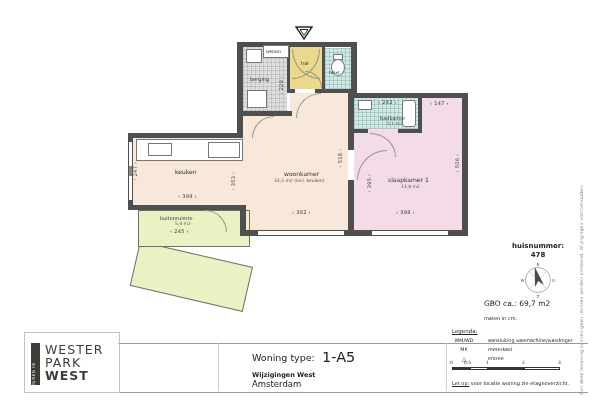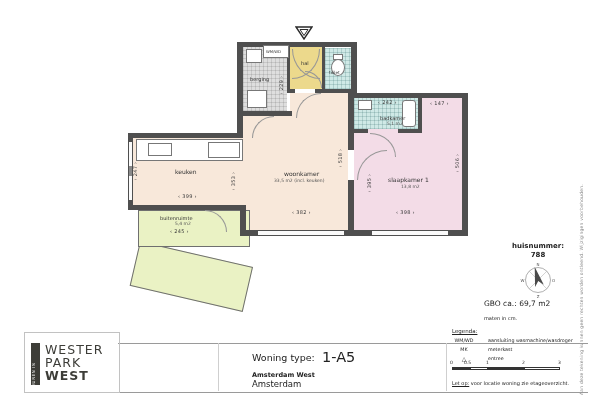--- a/index.html
+++ b/index.html
@@ -154,21 +154,21 @@
   <div class="dim" style="left:292px;top:209px;">382</div>
   <div class="dim dimv" style="left:331px;top:155px;">518</div>
   <div class="dim dimv" style="left:360px;top:180px;">395</div>
   <div class="dim" style="left:396px;top:209px;">398</div>
   <div class="dim dimv" style="left:448px;top:160px;">506</div>
   <div class="dim" style="left:430px;top:100px;">147</div>
   <div class="dim" style="left:378px;top:99px;">242</div>
   <div class="dim" style="left:170px;top:228px;">245</div>
 
   <div class="info-h" style="left:503px;top:242px;">huisnummer:</div>
-  <div class="info-h" style="left:503px;top:251px;">788</div>
+  <div class="info-h" style="left:503px;top:251px;">478</div>
 
   <svg class="abs" style="left:520px;top:262px;" width="36" height="36" viewBox="0 0 36 36">
     <circle cx="18" cy="18" r="12.5" fill="none" stroke="#9a9a9a" stroke-width="0.8"></circle>
     <line x1="9" y1="9" x2="27" y2="27" stroke="#b5b5b5" stroke-width="0.6"></line>
     <line x1="27" y1="9" x2="9" y2="27" stroke="#b5b5b5" stroke-width="0.6"></line>
     <polygon points="18,4.5 13.5,24 18,19 22.5,24" fill="#4a4a4a" transform="rotate(-14 18 18)"></polygon>
     <text x="18" y="4.2" font-size="4" fill="#555" text-anchor="middle">N</text>
     <text x="33.5" y="19.5" font-size="4" fill="#555" text-anchor="middle">O</text>
     <text x="18" y="35.5" font-size="4" fill="#555" text-anchor="middle">Z</text>
     <text x="2.5" y="19.5" font-size="4" fill="#555" text-anchor="middle">W</text>
@@ -210,16 +210,16 @@
     <div class="logo-bar">
       <span>HUREN IN</span>
     </div>
     <div class="logo-line" style="top:11px;">WESTER</div>
     <div class="logo-line" style="top:24px;">PARK</div>
     <div class="logo-line" style="top:37px;font-weight:bold;">WEST</div>
   </div>
 
   <div class="title-label" style="left:252px;top:352px;">Woning type:</div>
   <div class="title-value" style="left:322px;top:349px;">1-A5</div>
-  <div class="title-proj" style="left:252px;top:371px;">Amsterdam West</div>
+  <div class="title-proj" style="left:252px;top:371px;">Wijzigingen West</div>
   <div class="title-city" style="left:252px;top:379px;">Amsterdam</div>
 
 </div>
 
 </body></html>

